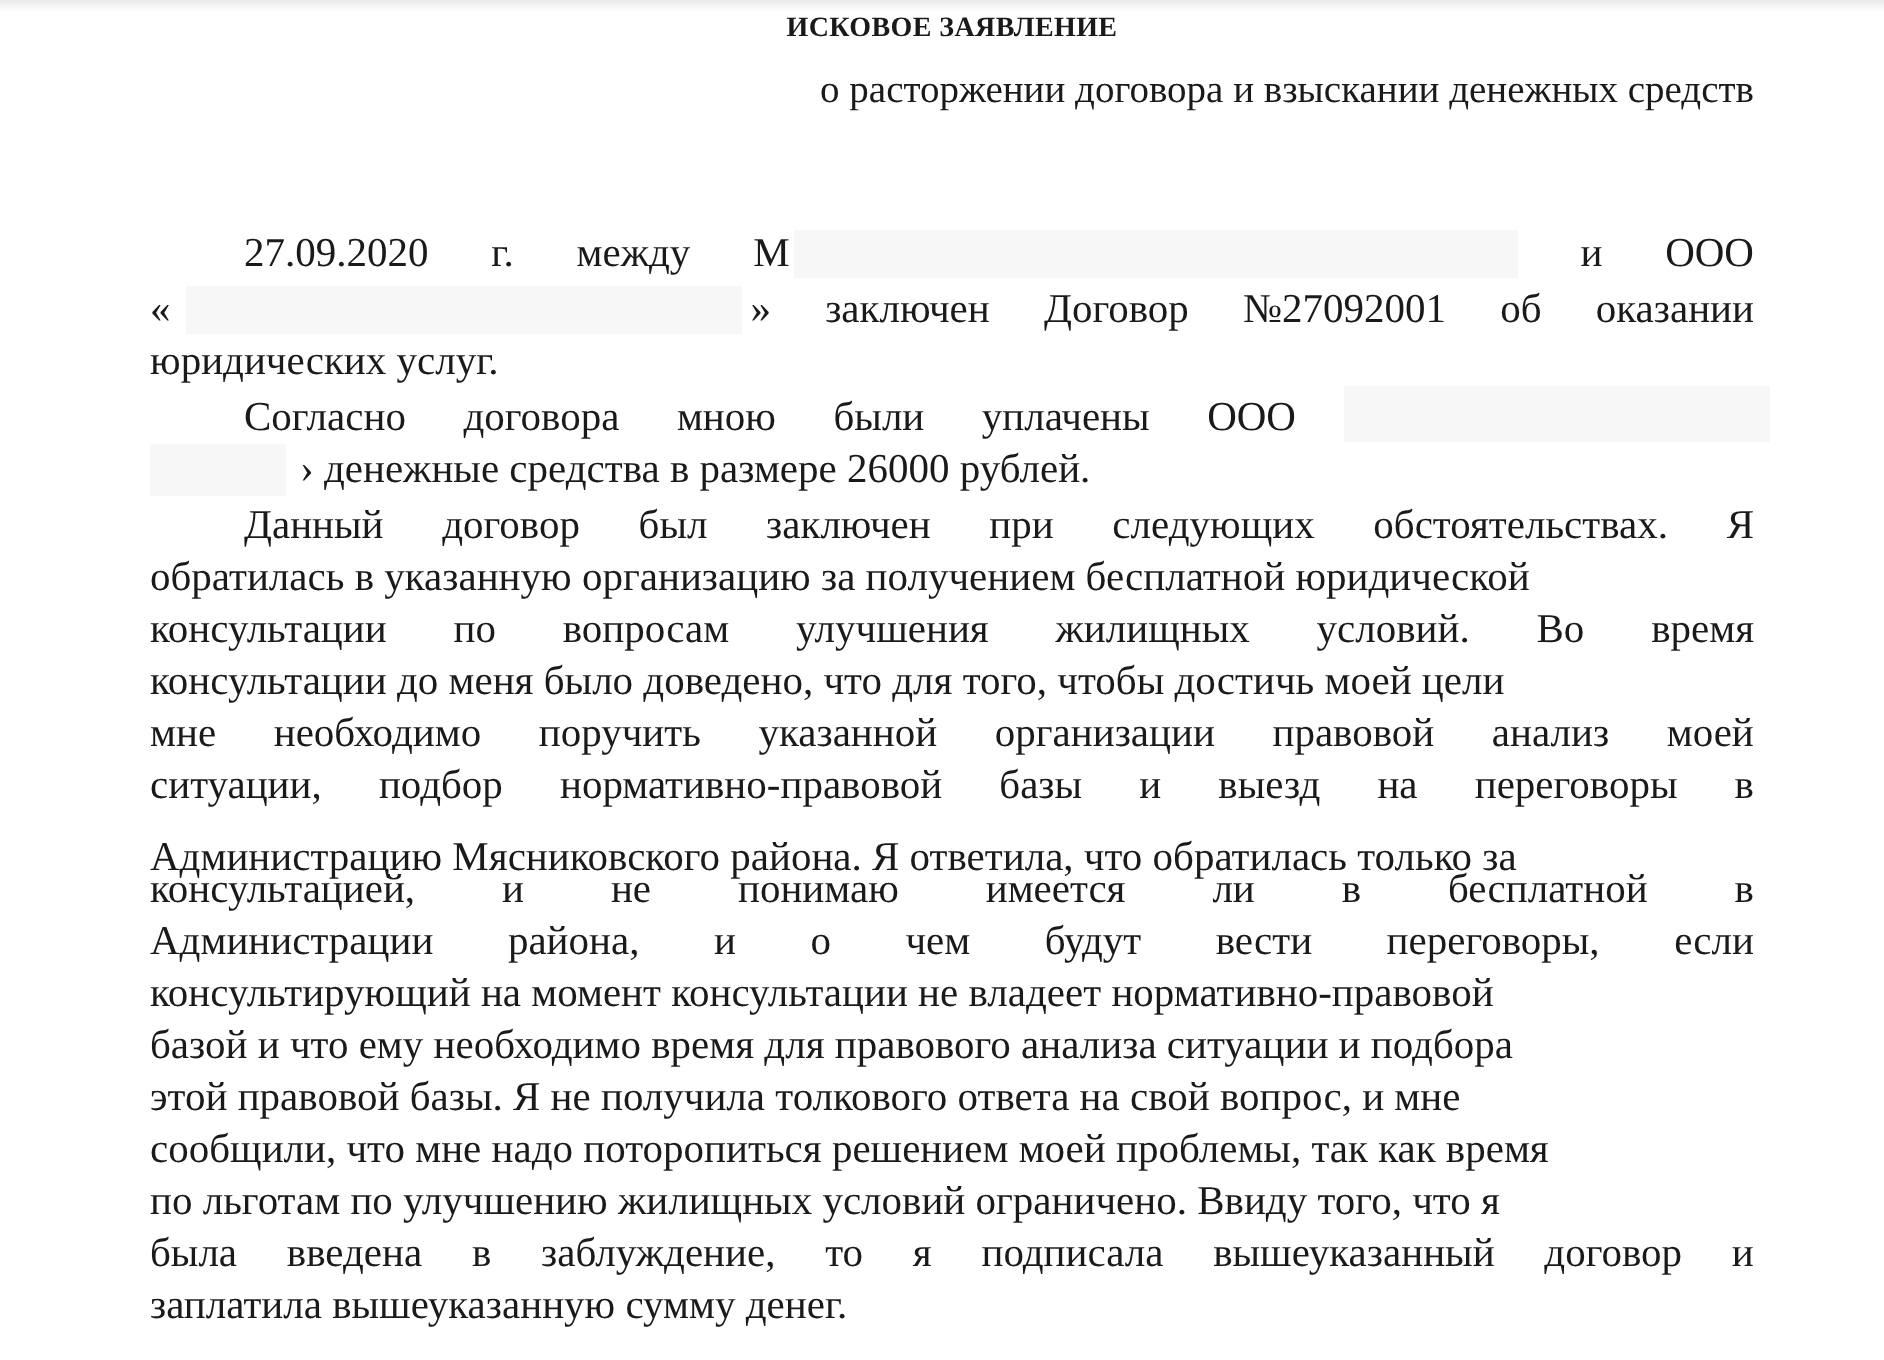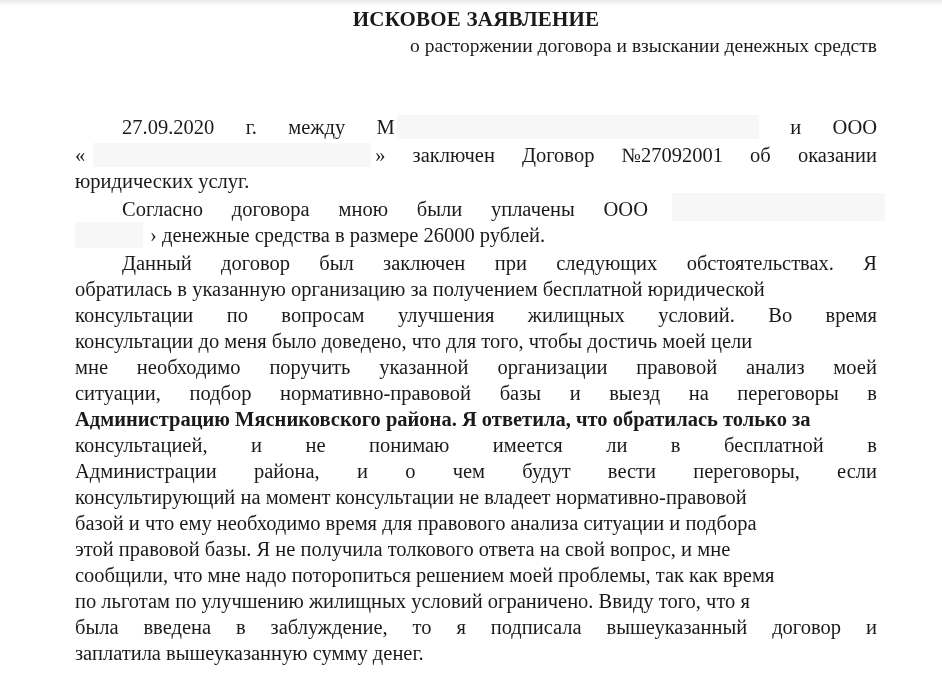--- a/index.html
+++ b/index.html
@@ -12,21 +12,21 @@
   }
   .top-shade {
     position: absolute; left: 0; top: 0; width: 942px; height: 6px;
     background: linear-gradient(#e9e9e9, #ffffff);
   }
   .doc {
     position: absolute; left: 75px; top: 0; width: 802px;
   }
   .title {
     position: absolute; left: 0; top: 7px; width: 802px;
-    text-align: center; font-weight: bold; font-size: 21px; letter-spacing: 0.2px;
+    text-align: center; font-weight: bold; font-size: 14px; letter-spacing: 0.2px;
   }
   .subtitle {
     position: absolute; left: 0; top: 35px; width: 802px;
     text-align: right; font-size: 19.5px;
   }
   .line {
     position: absolute; left: 0; width: 802px;
     font-size: 20.5px; line-height: 26px; height: 26px;
     white-space: nowrap;
     display: flex; justify-content: space-between; align-items: baseline;
@@ -128,21 +128,21 @@
     <span>ситуации,</span>
     <span>подбор</span>
     <span>нормативно-правовой</span>
     <span>базы</span>
     <span>и</span>
     <span>выезд</span>
     <span>на</span>
     <span>переговоры</span>
     <span>в</span>
   </div>
-  <div class="line left" style="top:406px;font-weight:bold;">
+  <div class="line left" style="top:416px;">
     <span>Администрацию Мясниковского района. Я ответила, что обратилась только за</span>
   </div>
   <div class="line" style="top:432px;">
     <span>консультацией,</span>
     <span>и</span>
     <span>не</span>
     <span>понимаю</span>
     <span>имеется</span>
     <span>ли</span>
     <span>в</span>

